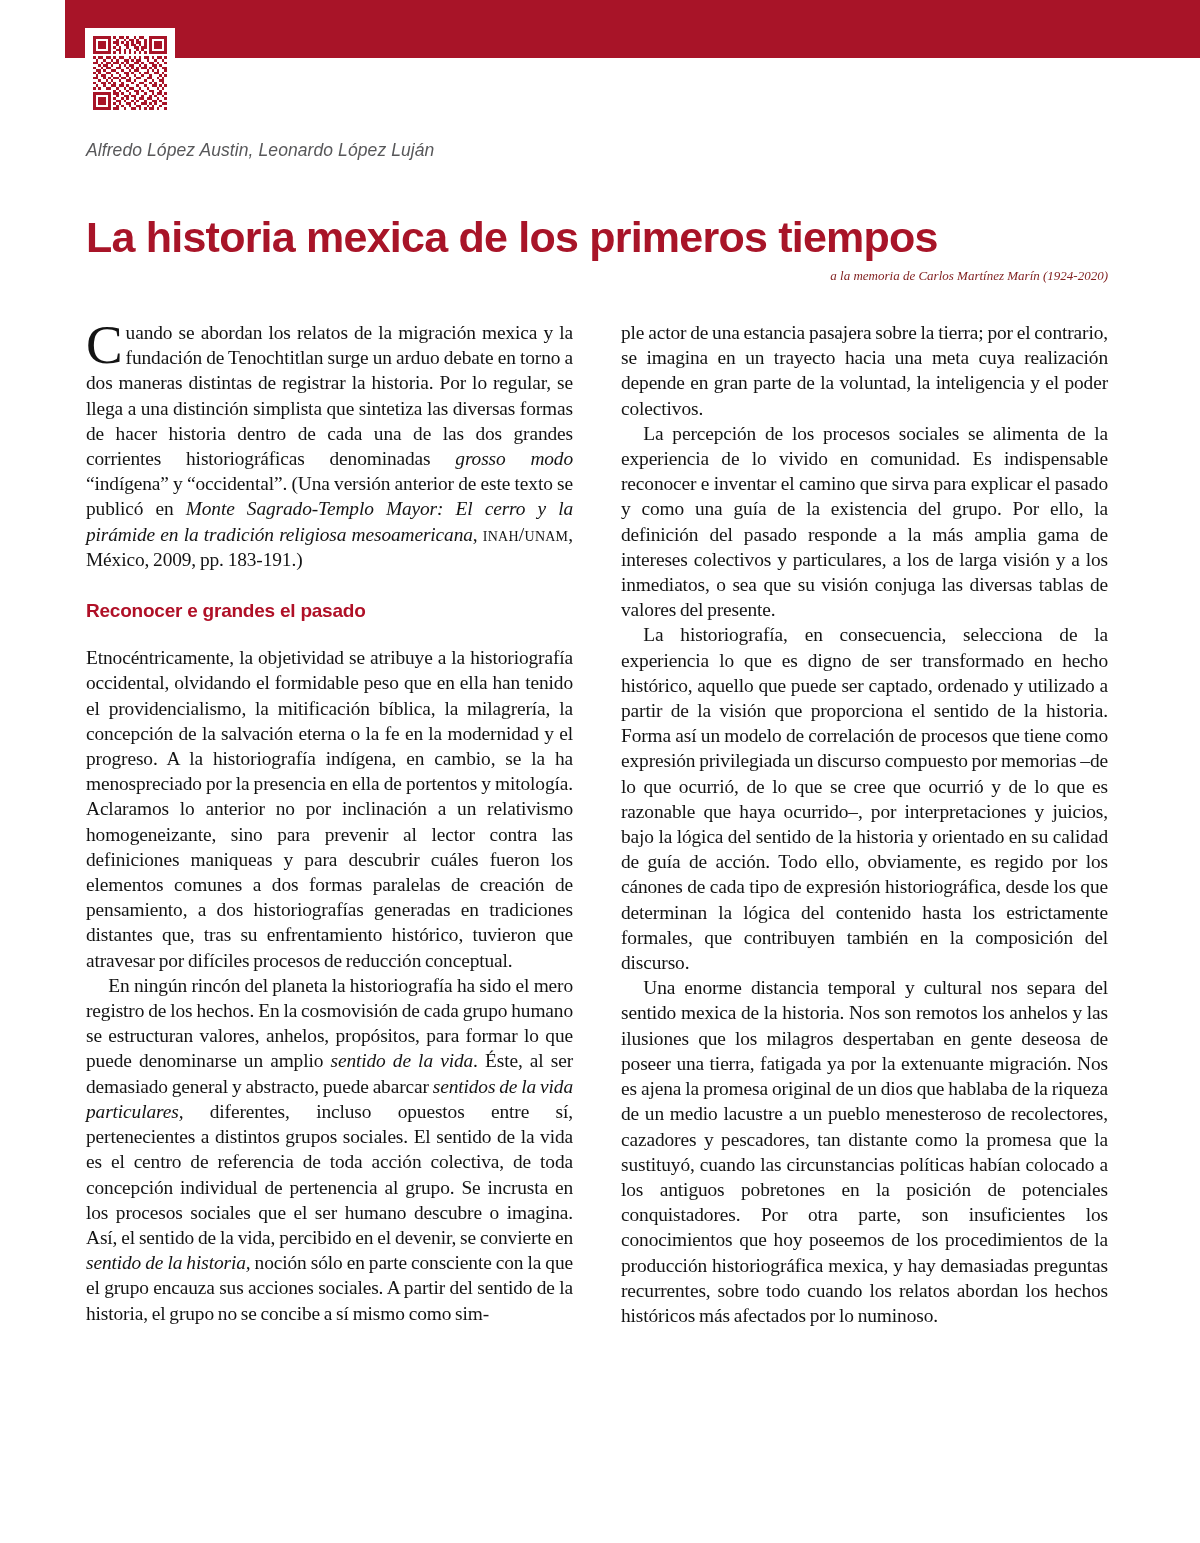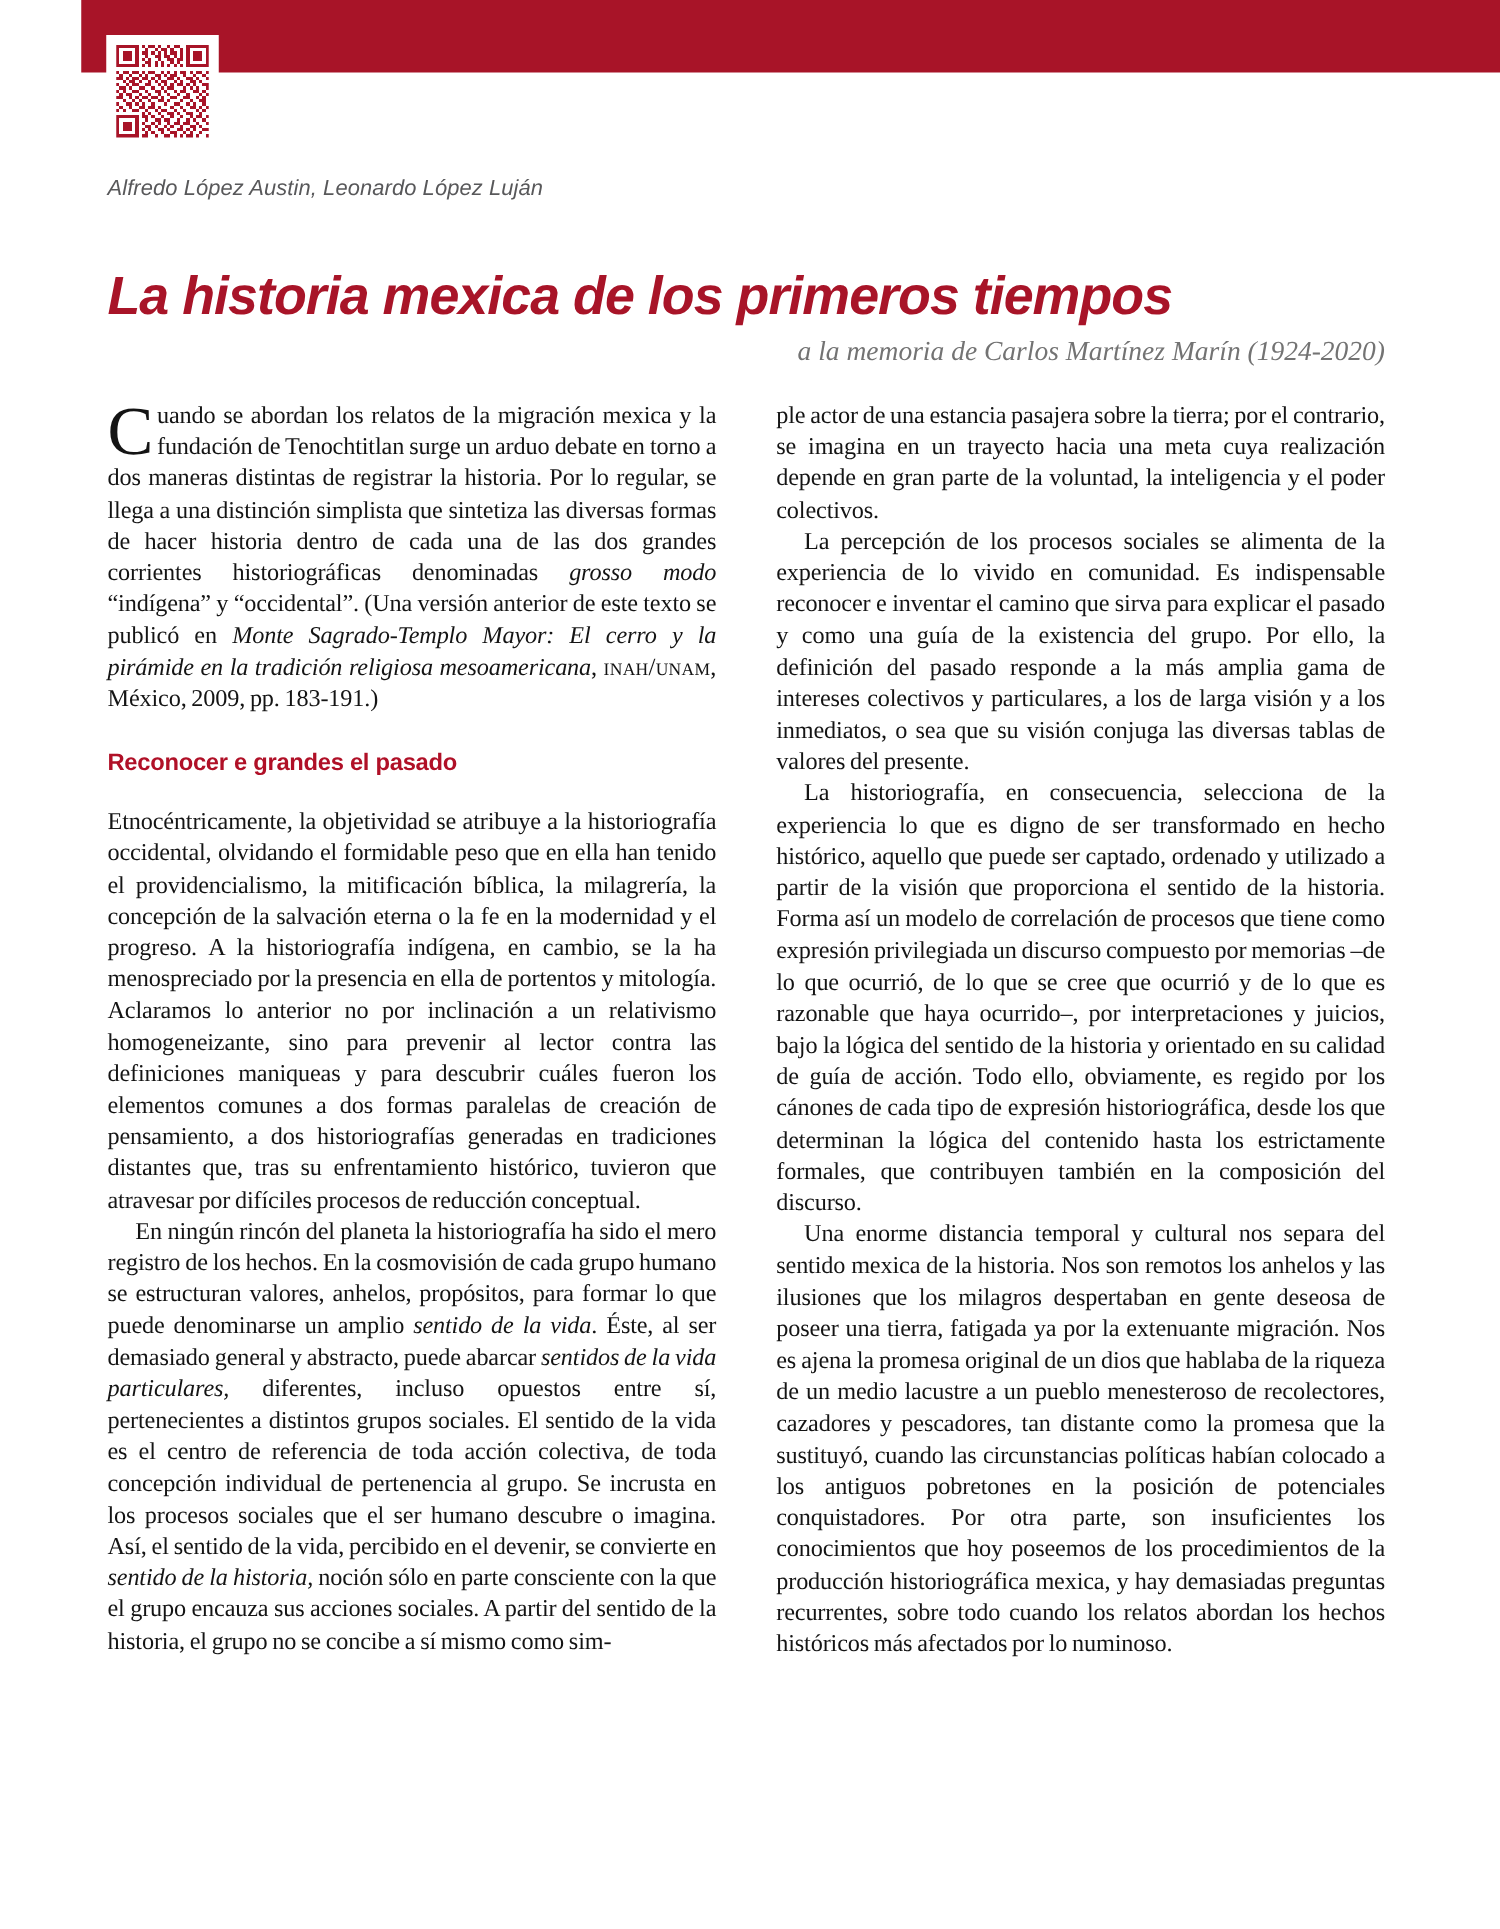--- a/index.html
+++ b/index.html
@@ -57,30 +57,29 @@
   .article-title {
     position: absolute;
     left: 86px;
     top: 186px;
     font-size: 43px;
     font-weight: bold;
     color: #a81428;
     letter-spacing: -0.018em;
     white-space: nowrap;
     line-height: 1.05;
-    font-style: italic;
   }
   .dedication {
     position: absolute;
     right: 92px;
     top: 268px;
     font-family: "Liberation Serif", serif;
     font-style: italic;
-    font-size: 22px;
-    color: #737373;
+    font-size: 13px;
+    color: #7f1d1d;
     white-space: nowrap;
   }
 
   
   .columns {
     position: absolute;
     left: 86px;
     top: 320px;
     width: 1022px;
     height: 1100px;

